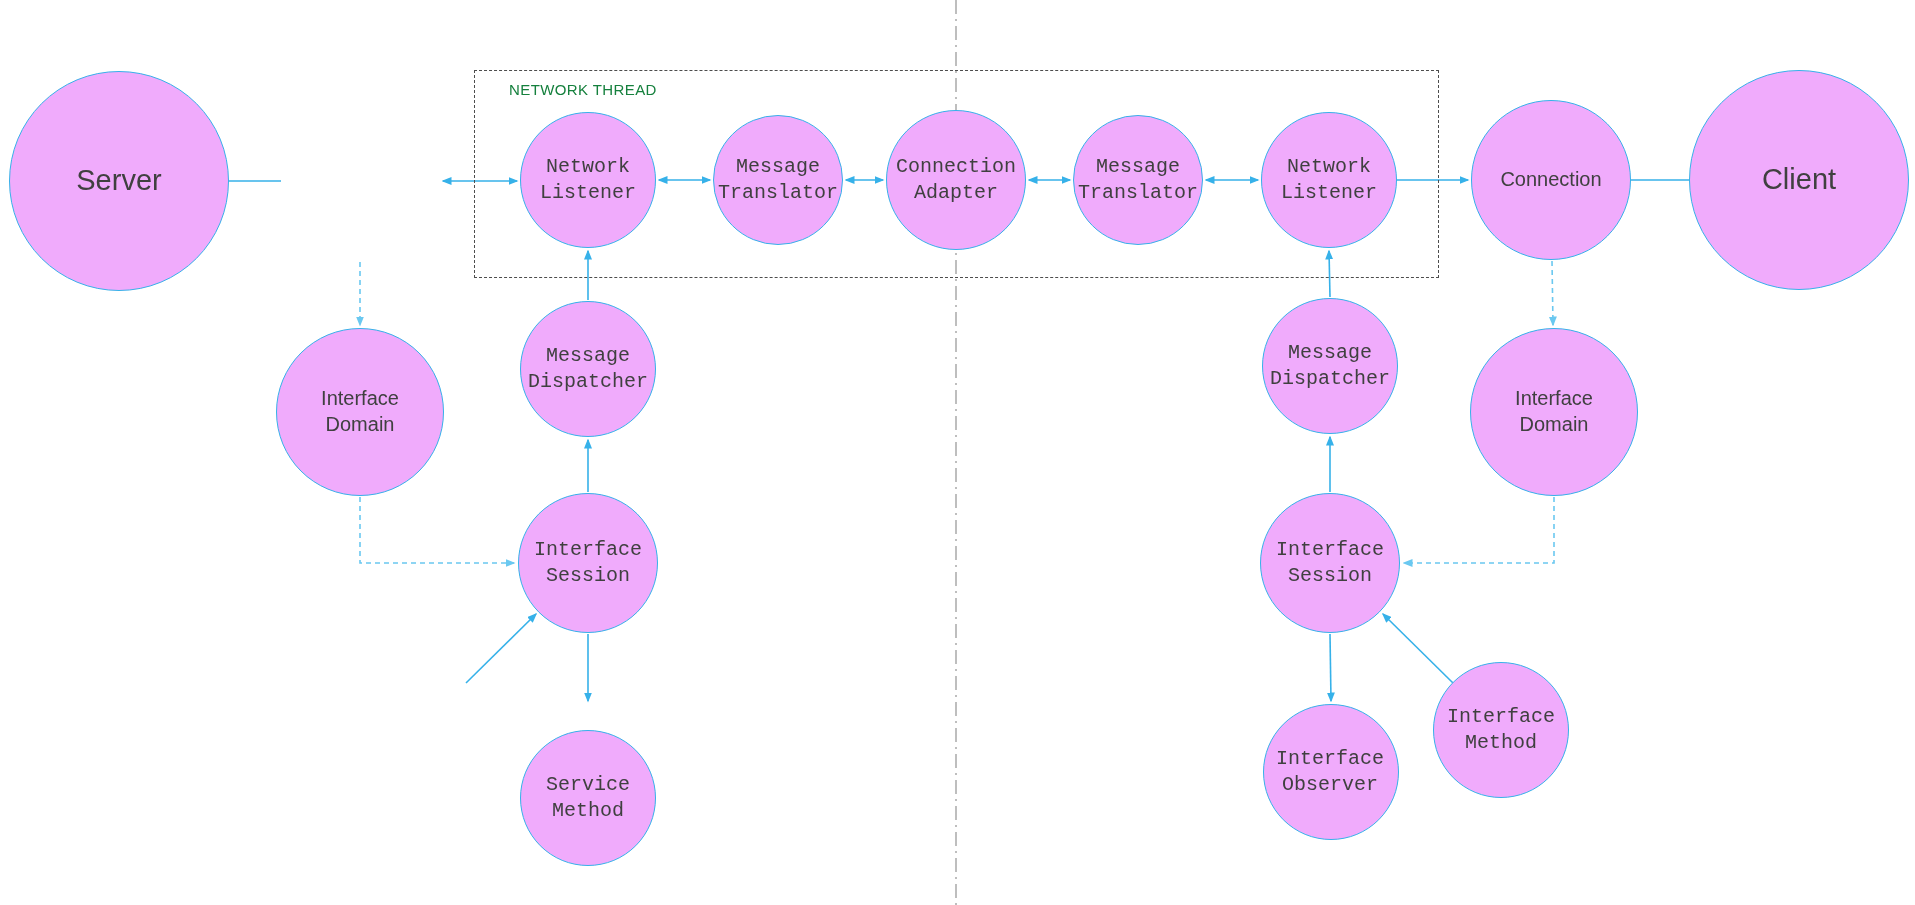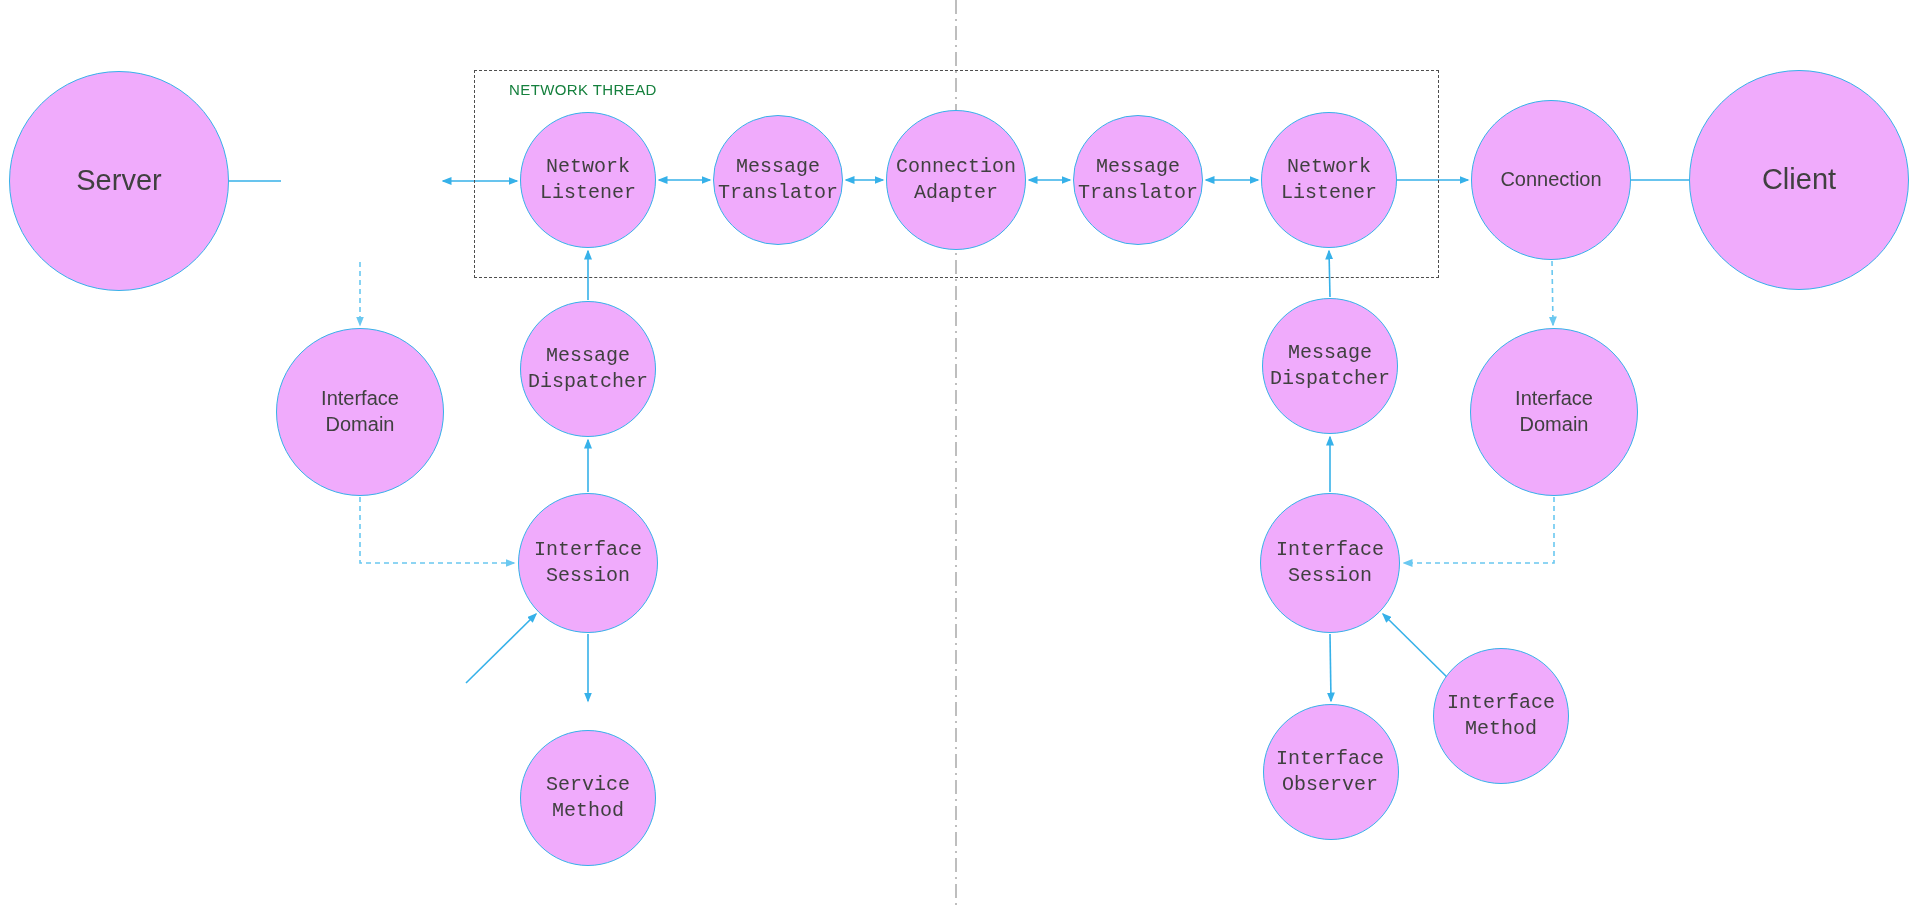--- a/index.html
+++ b/index.html
@@ -134,17 +134,17 @@
   </div>
   <div class="node f-md" style="left:1260px;top:493px;width:140px;height:140px;">
     <span>Interface Session</span>
   </div>
   <div class="node f-lg" style="left:1470px;top:328px;width:168px;height:168px;">
     <span>Interface Domain</span>
   </div>
   <div class="node f-md" style="left:1263px;top:704px;width:136px;height:136px;justify-content:flex-end;">
     <span>Interface Observer</span>
   </div>
-  <div class="node f-md" style="left:1433px;top:648px;width:136px;height:136px;">
+  <div class="node f-md" style="left:1433px;top:662px;width:136px;height:136px;">
     <span>Interface Method</span>
   </div>
 
 </div>
 
 </body></html>

